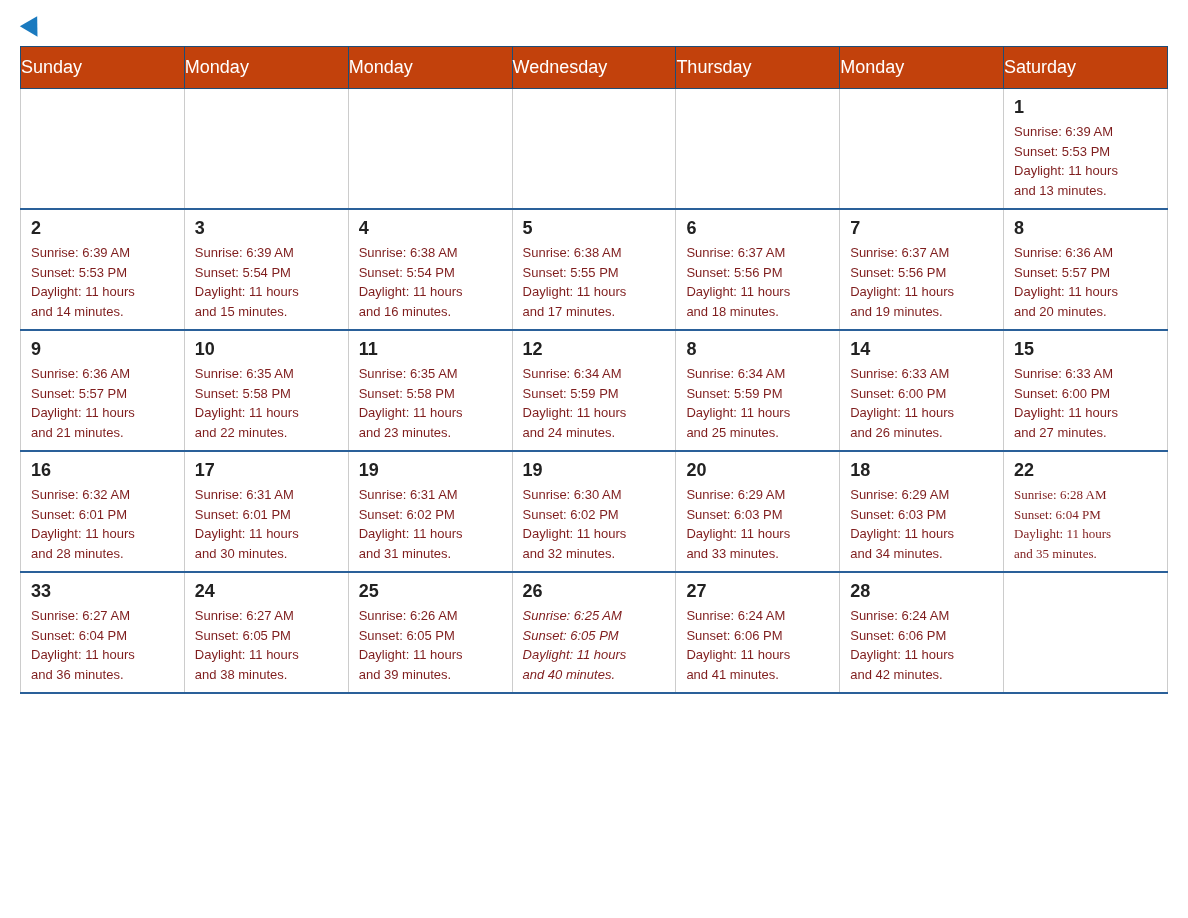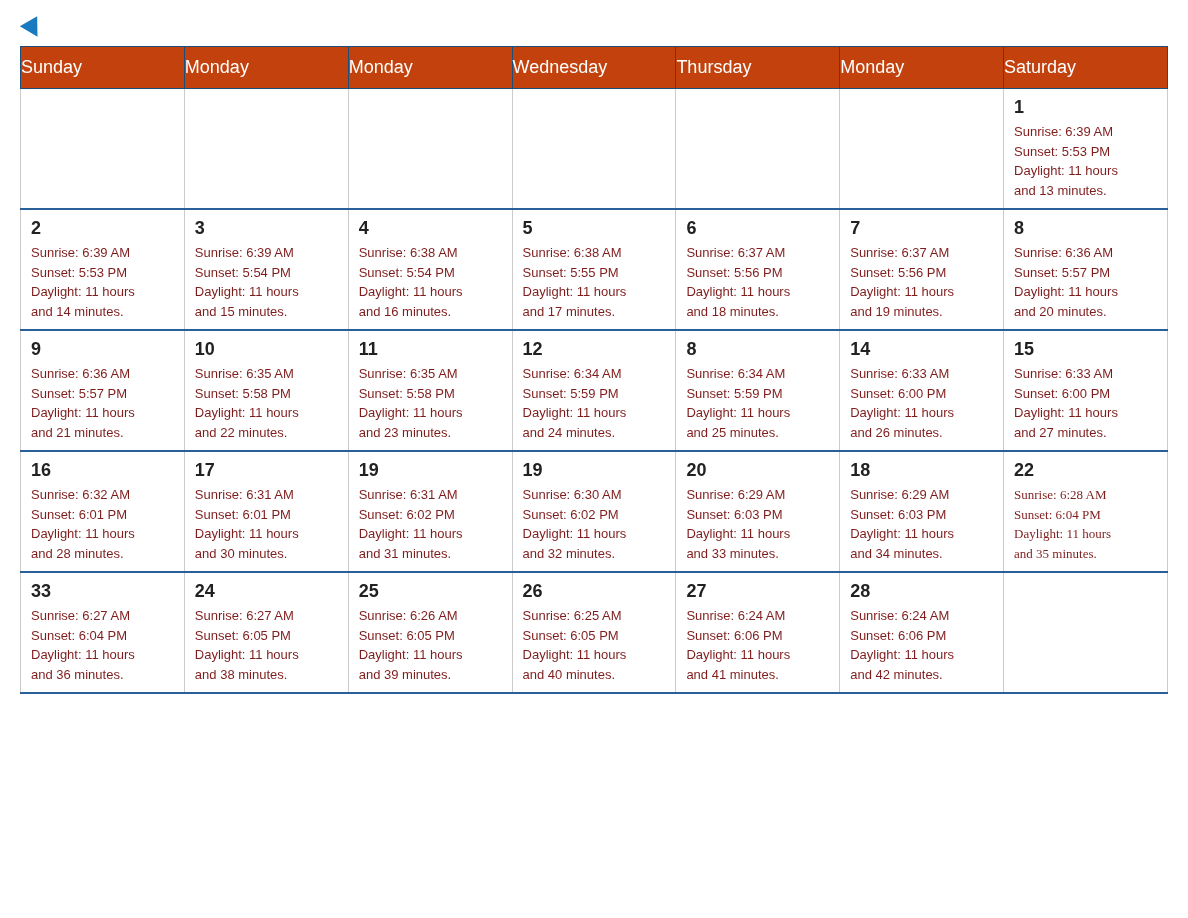--- a/index.html
+++ b/index.html
@@ -312,21 +312,21 @@
         </td>
         <td>
           <div class="day-number">25</div>
           <div class="day-info" style="white-space: pre-line;">Sunrise: 6:26 AM
 Sunset: 6:05 PM
 Daylight: 11 hours
 and 39 minutes.</div>
         </td>
         <td>
           <div class="day-number">26</div>
-          <div class="day-info" style="white-space: pre-line;">Sunrise: 6:25 AM
+          <div class="day-info" style="white-space: pre-line; font-style: italic;">Sunrise: 6:25 AM
 Sunset: 6:05 PM
 Daylight: 11 hours
 and 40 minutes.</div>
         </td>
         <td>
           <div class="day-number">27</div>
           <div class="day-info" style="white-space: pre-line;">Sunrise: 6:24 AM
 Sunset: 6:06 PM
 Daylight: 11 hours
 and 41 minutes.</div>

